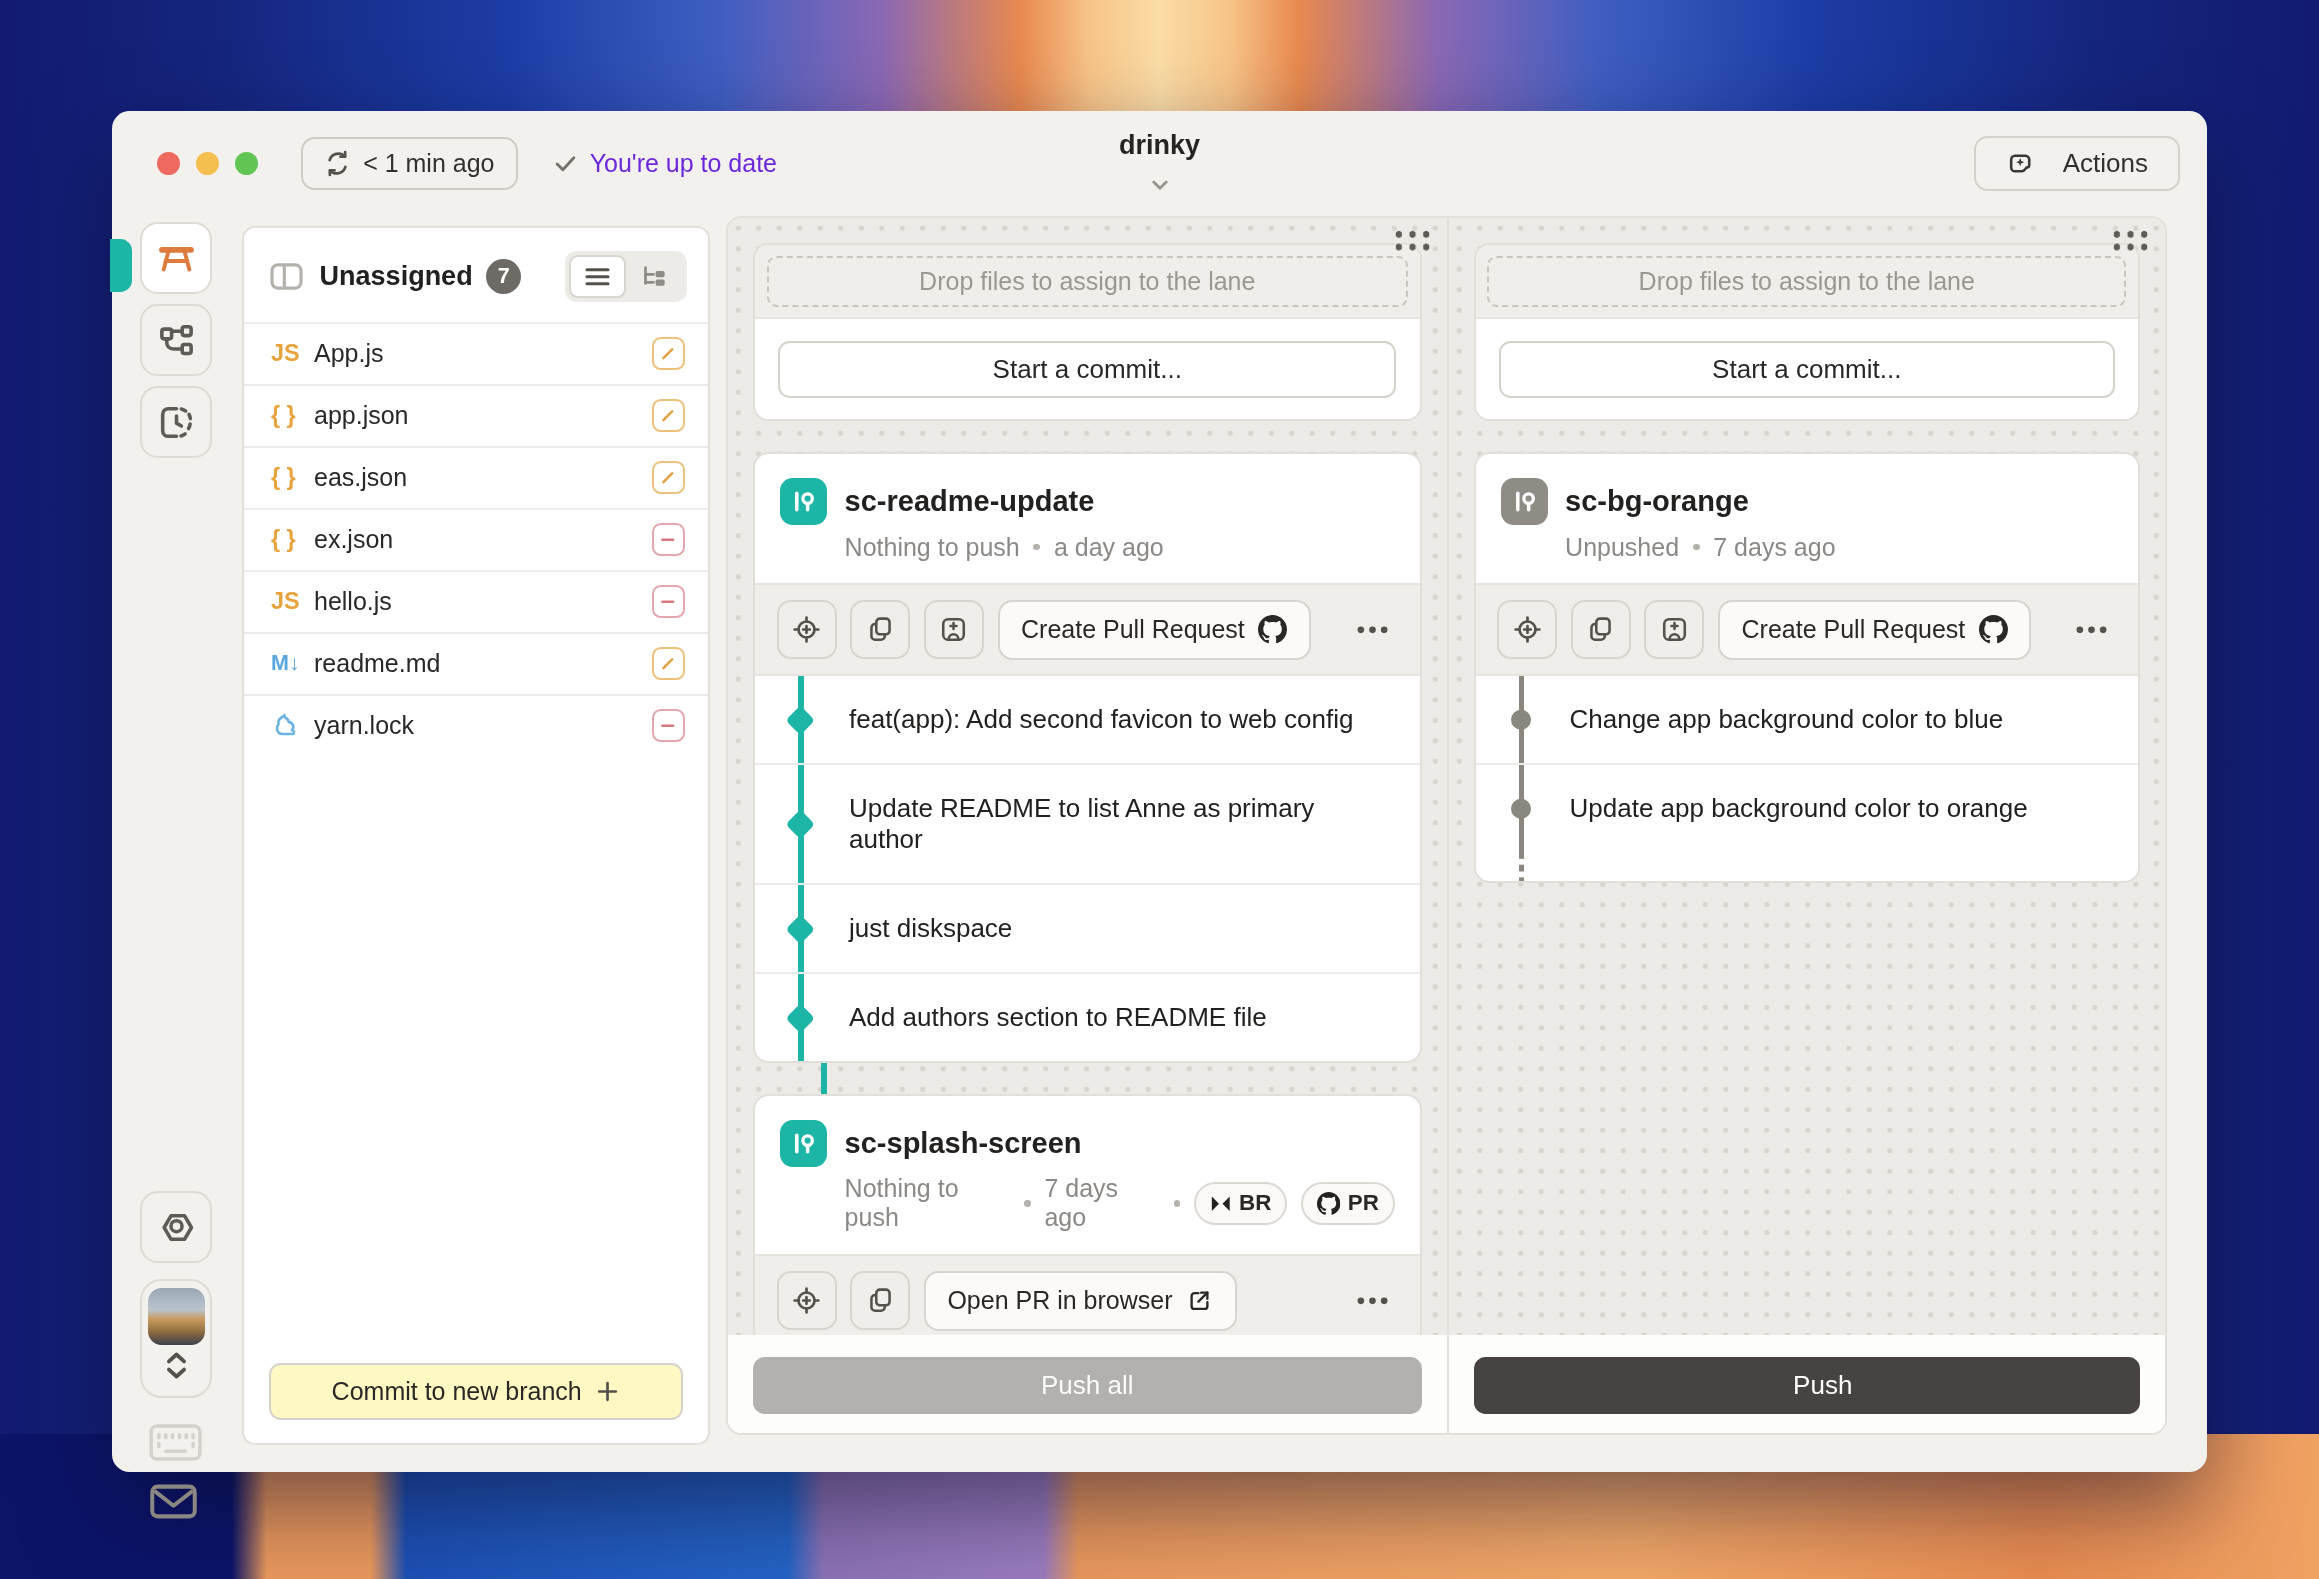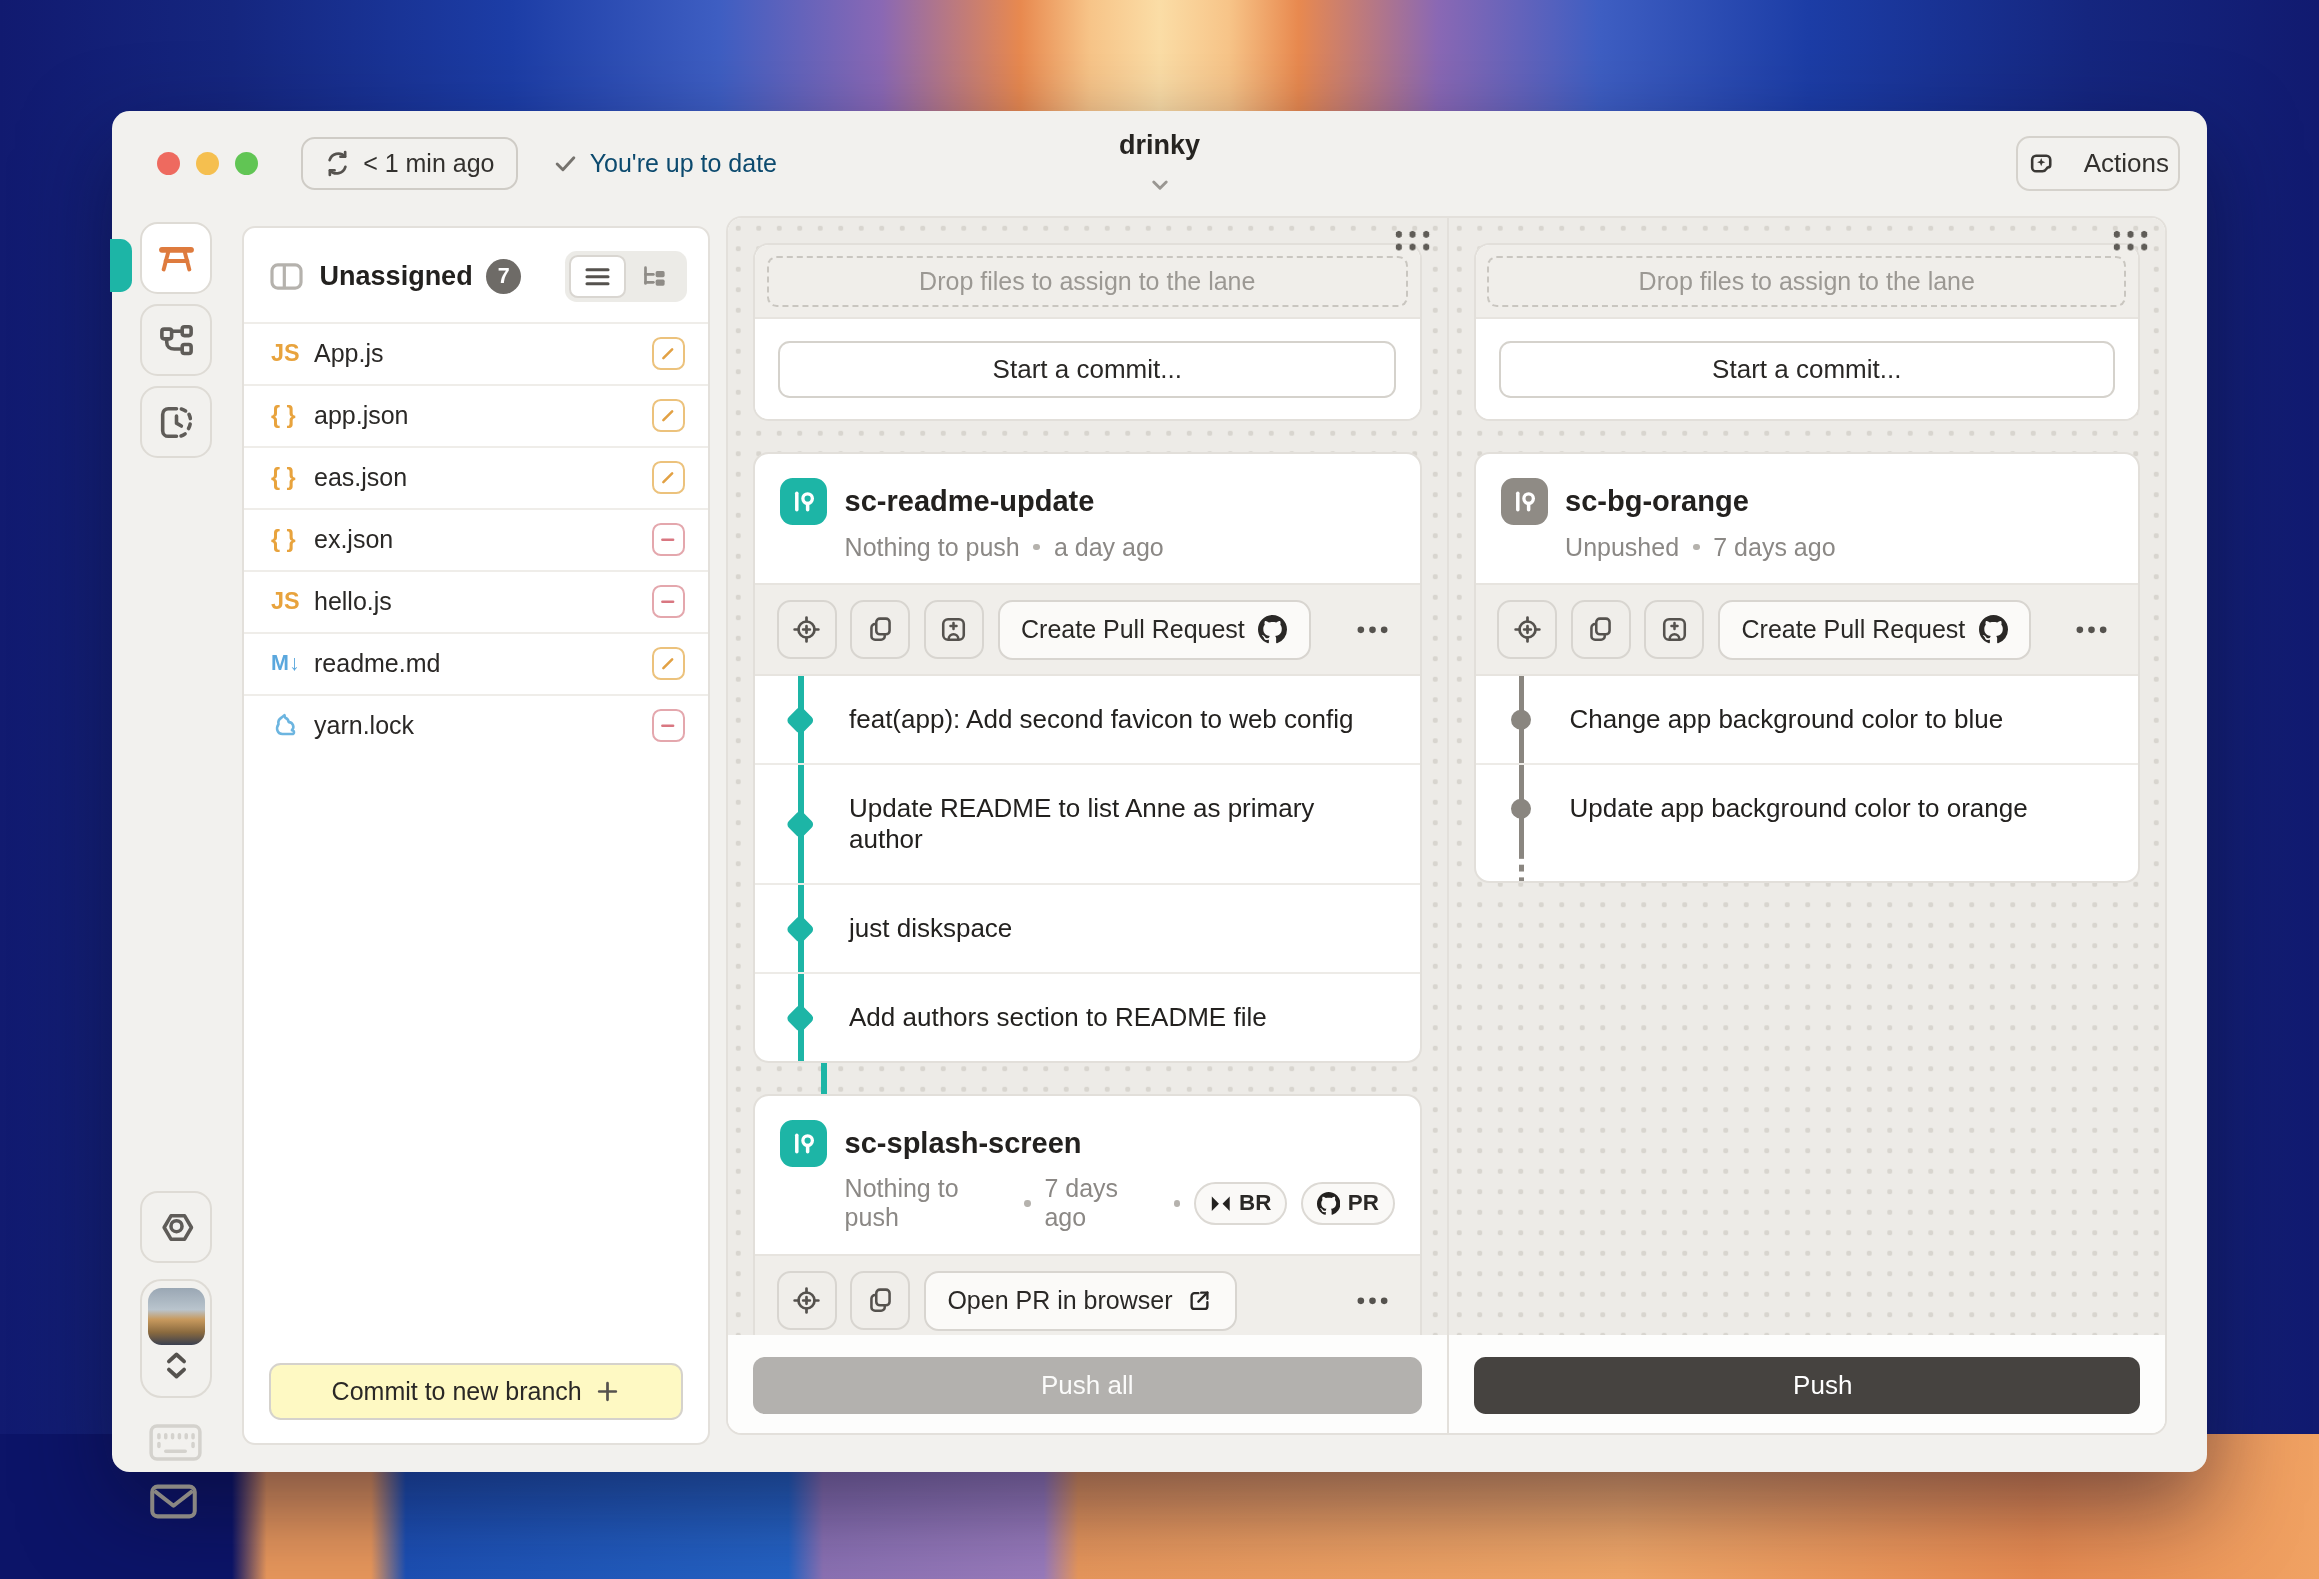--- a/index.html
+++ b/index.html
@@ -24,27 +24,27 @@
   
   .titlebar { position:absolute; left:0; top:0; right:0; height:105px; display:flex; align-items:center; padding:0 27px; }
   .traffic { display:flex; gap:15.6px; margin-left:17.6px; }
   .traffic span { width:23.4px; height:23.4px; border-radius:50%; display:block; }
   .tl-close { background:#ee6a5f; } .tl-min { background:#f5bf4f; } .tl-zoom { background:#61c554; }
   .sync-btn {
     margin-left:43px; display:flex; align-items:center; gap:11.7px; height:53px; padding:0 21.5px;
     background:transparent; border:2px solid #cfccc6; border-radius:13.7px;
     font-size:25px; color:#33312e; font-family:inherit; cursor:pointer;
   }
-  .uptodate { display:flex; align-items:center; gap:11.7px; margin-left:35px; font-size:25px; color:#0c4a6e; }
+  .uptodate { display:flex; align-items:center; gap:11.7px; margin-left:35px; font-size:25px; color:#6d28d9; }
   .project-switcher {
     position:absolute; left:50%; top:50%; transform:translate(-50%,-50%);
     display:flex; align-items:center; gap:11.7px; font-size:27px; font-weight:bold; color:#262421; cursor:pointer;flex-direction:column;
   }
   .actions-btn {
-    margin-left:auto; display:flex; align-items:center; gap:26px; height:55px; padding:0 9px;
+    margin-left:auto; display:flex; align-items:center; gap:26px; height:55px; padding:0 30px;
     background:transparent; border:2px solid #d5d2cc; border-radius:13.7px;
     font-size:26px; color:#33312e; font-family:inherit; cursor:pointer;
   }
 
   
   .rail { position:absolute; left:0; top:105px; bottom:0; width:130px; }
   .teal-tab { position:absolute; left:-2px; top:23.4px; width:21.5px; height:53px; background:#1db5a6; border-radius:0 11.7px 11.7px 0; }
   .rail-btn {
     position:absolute; left:28px; width:72px; height:72px; border-radius:17.6px;
     border:2px solid #dedbd5; background:transparent; display:flex; align-items:center; justify-content:center; cursor:pointer;

